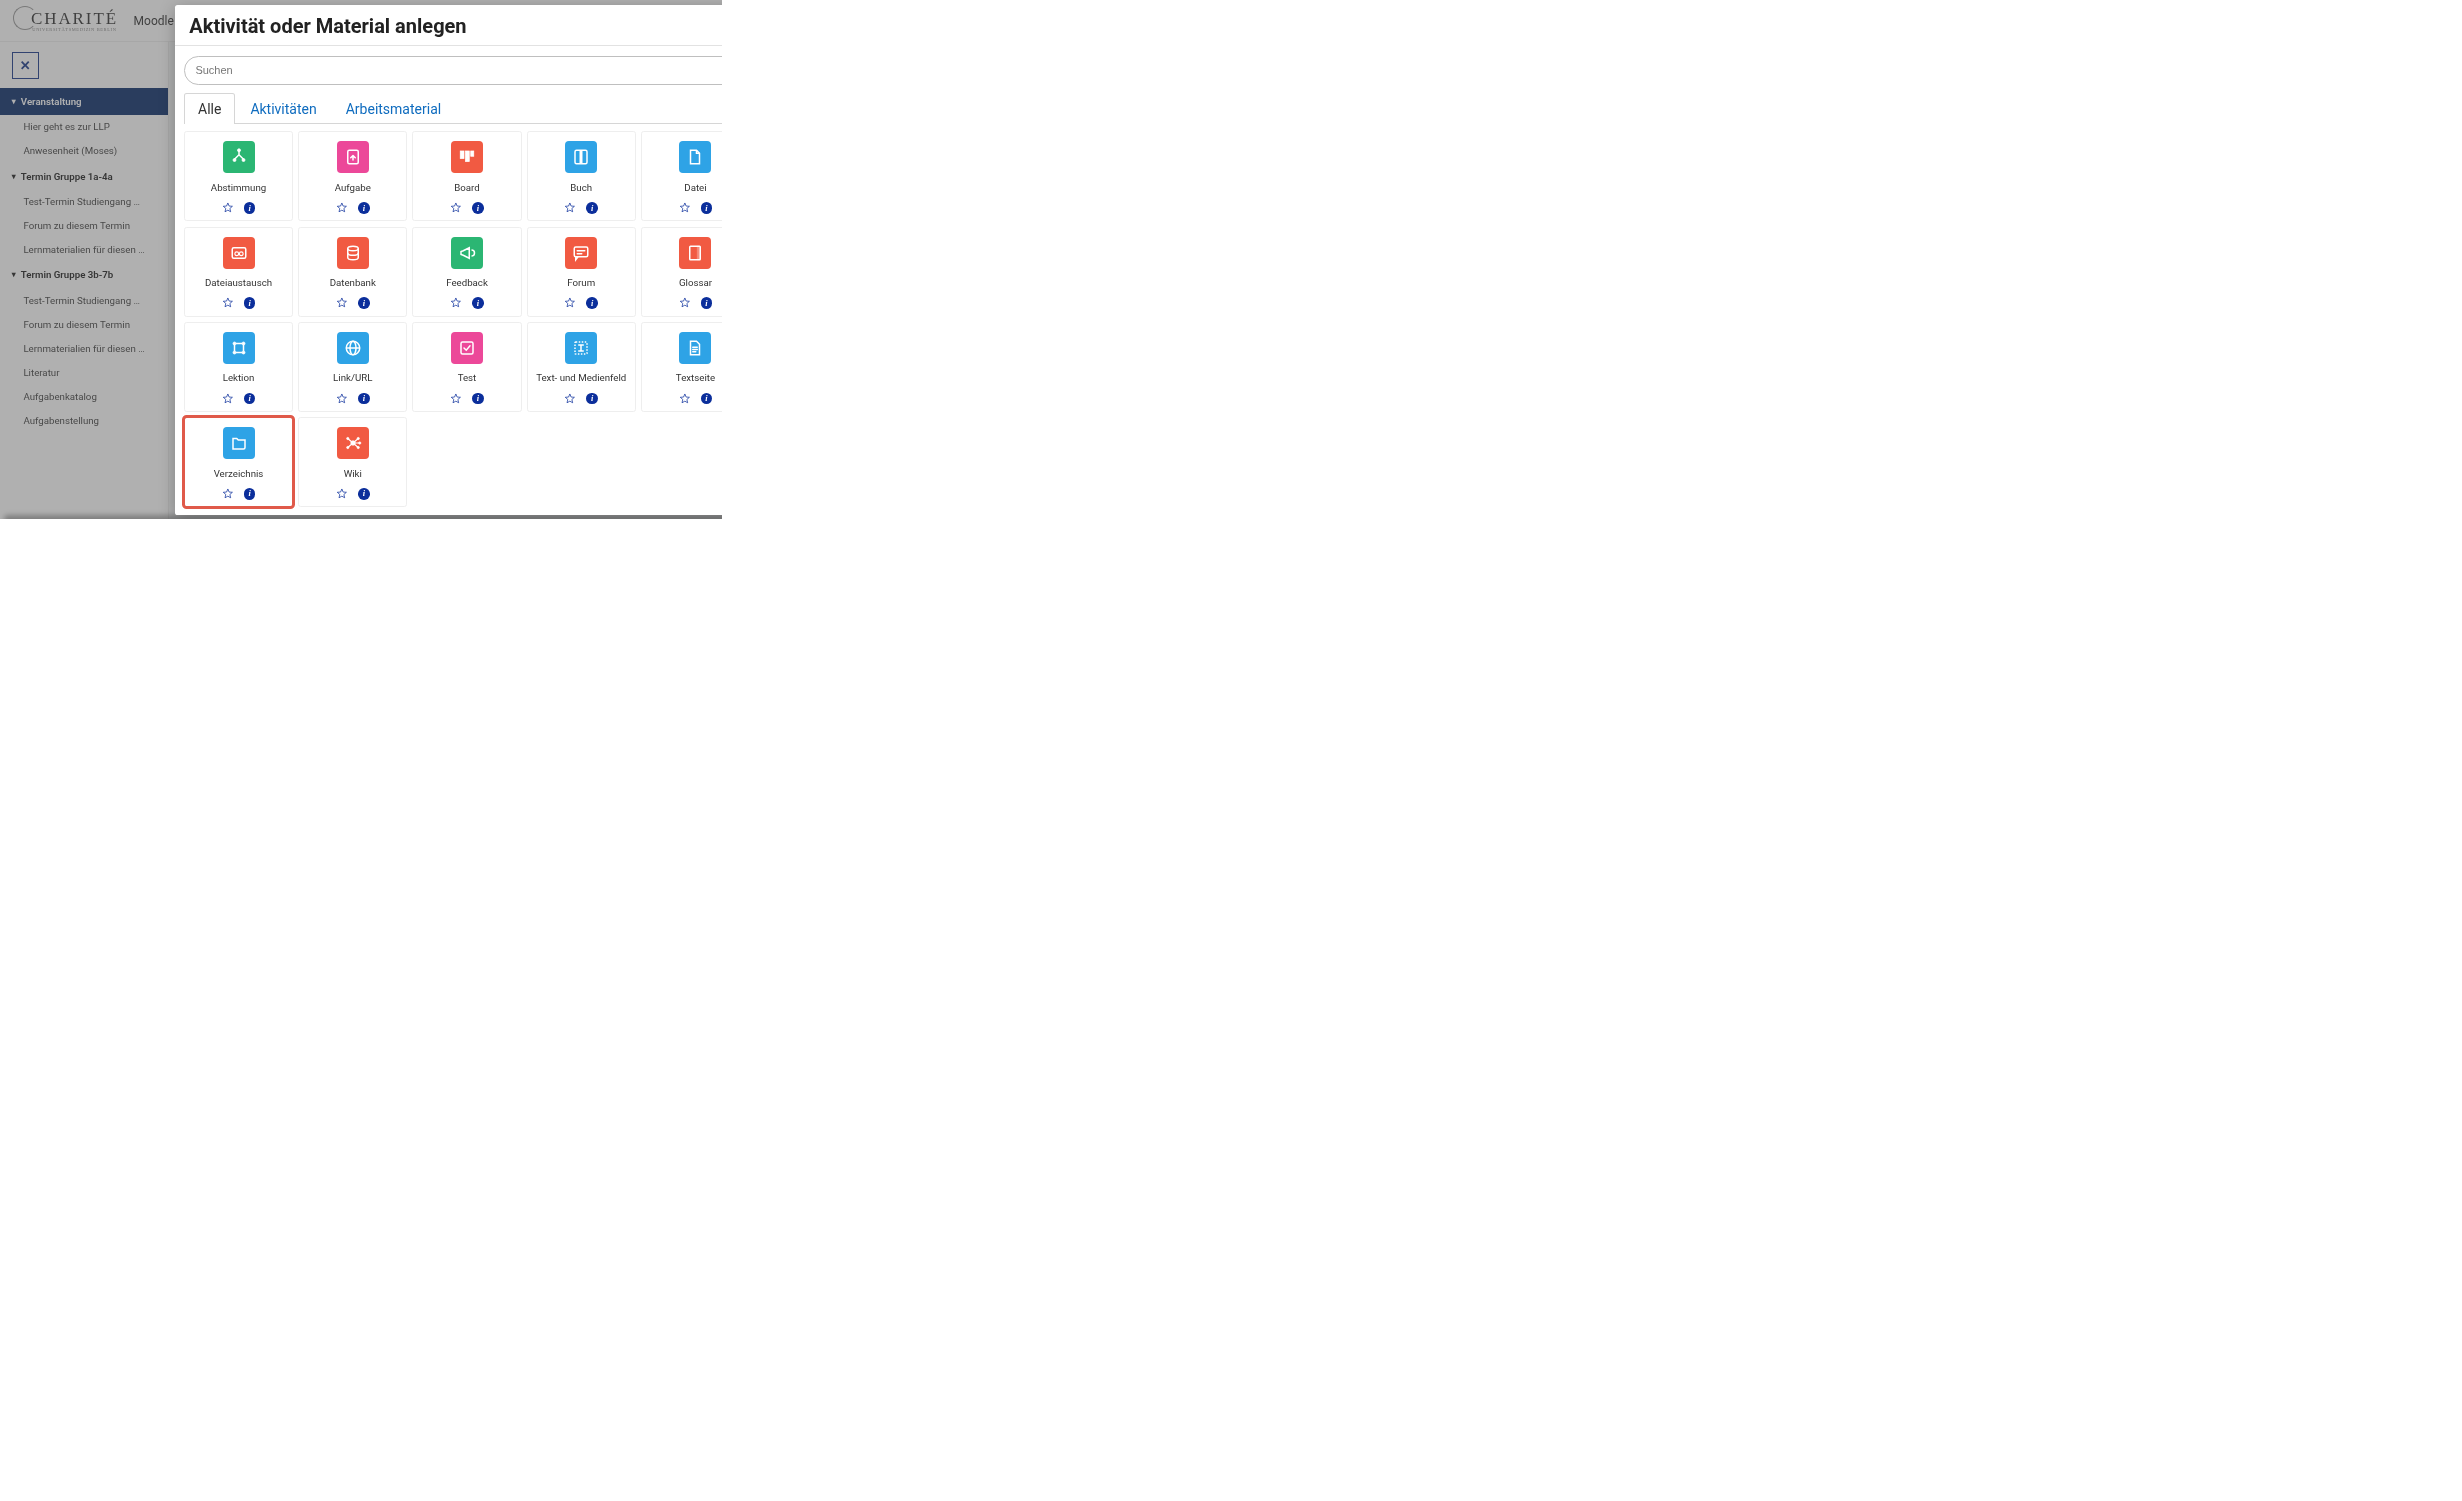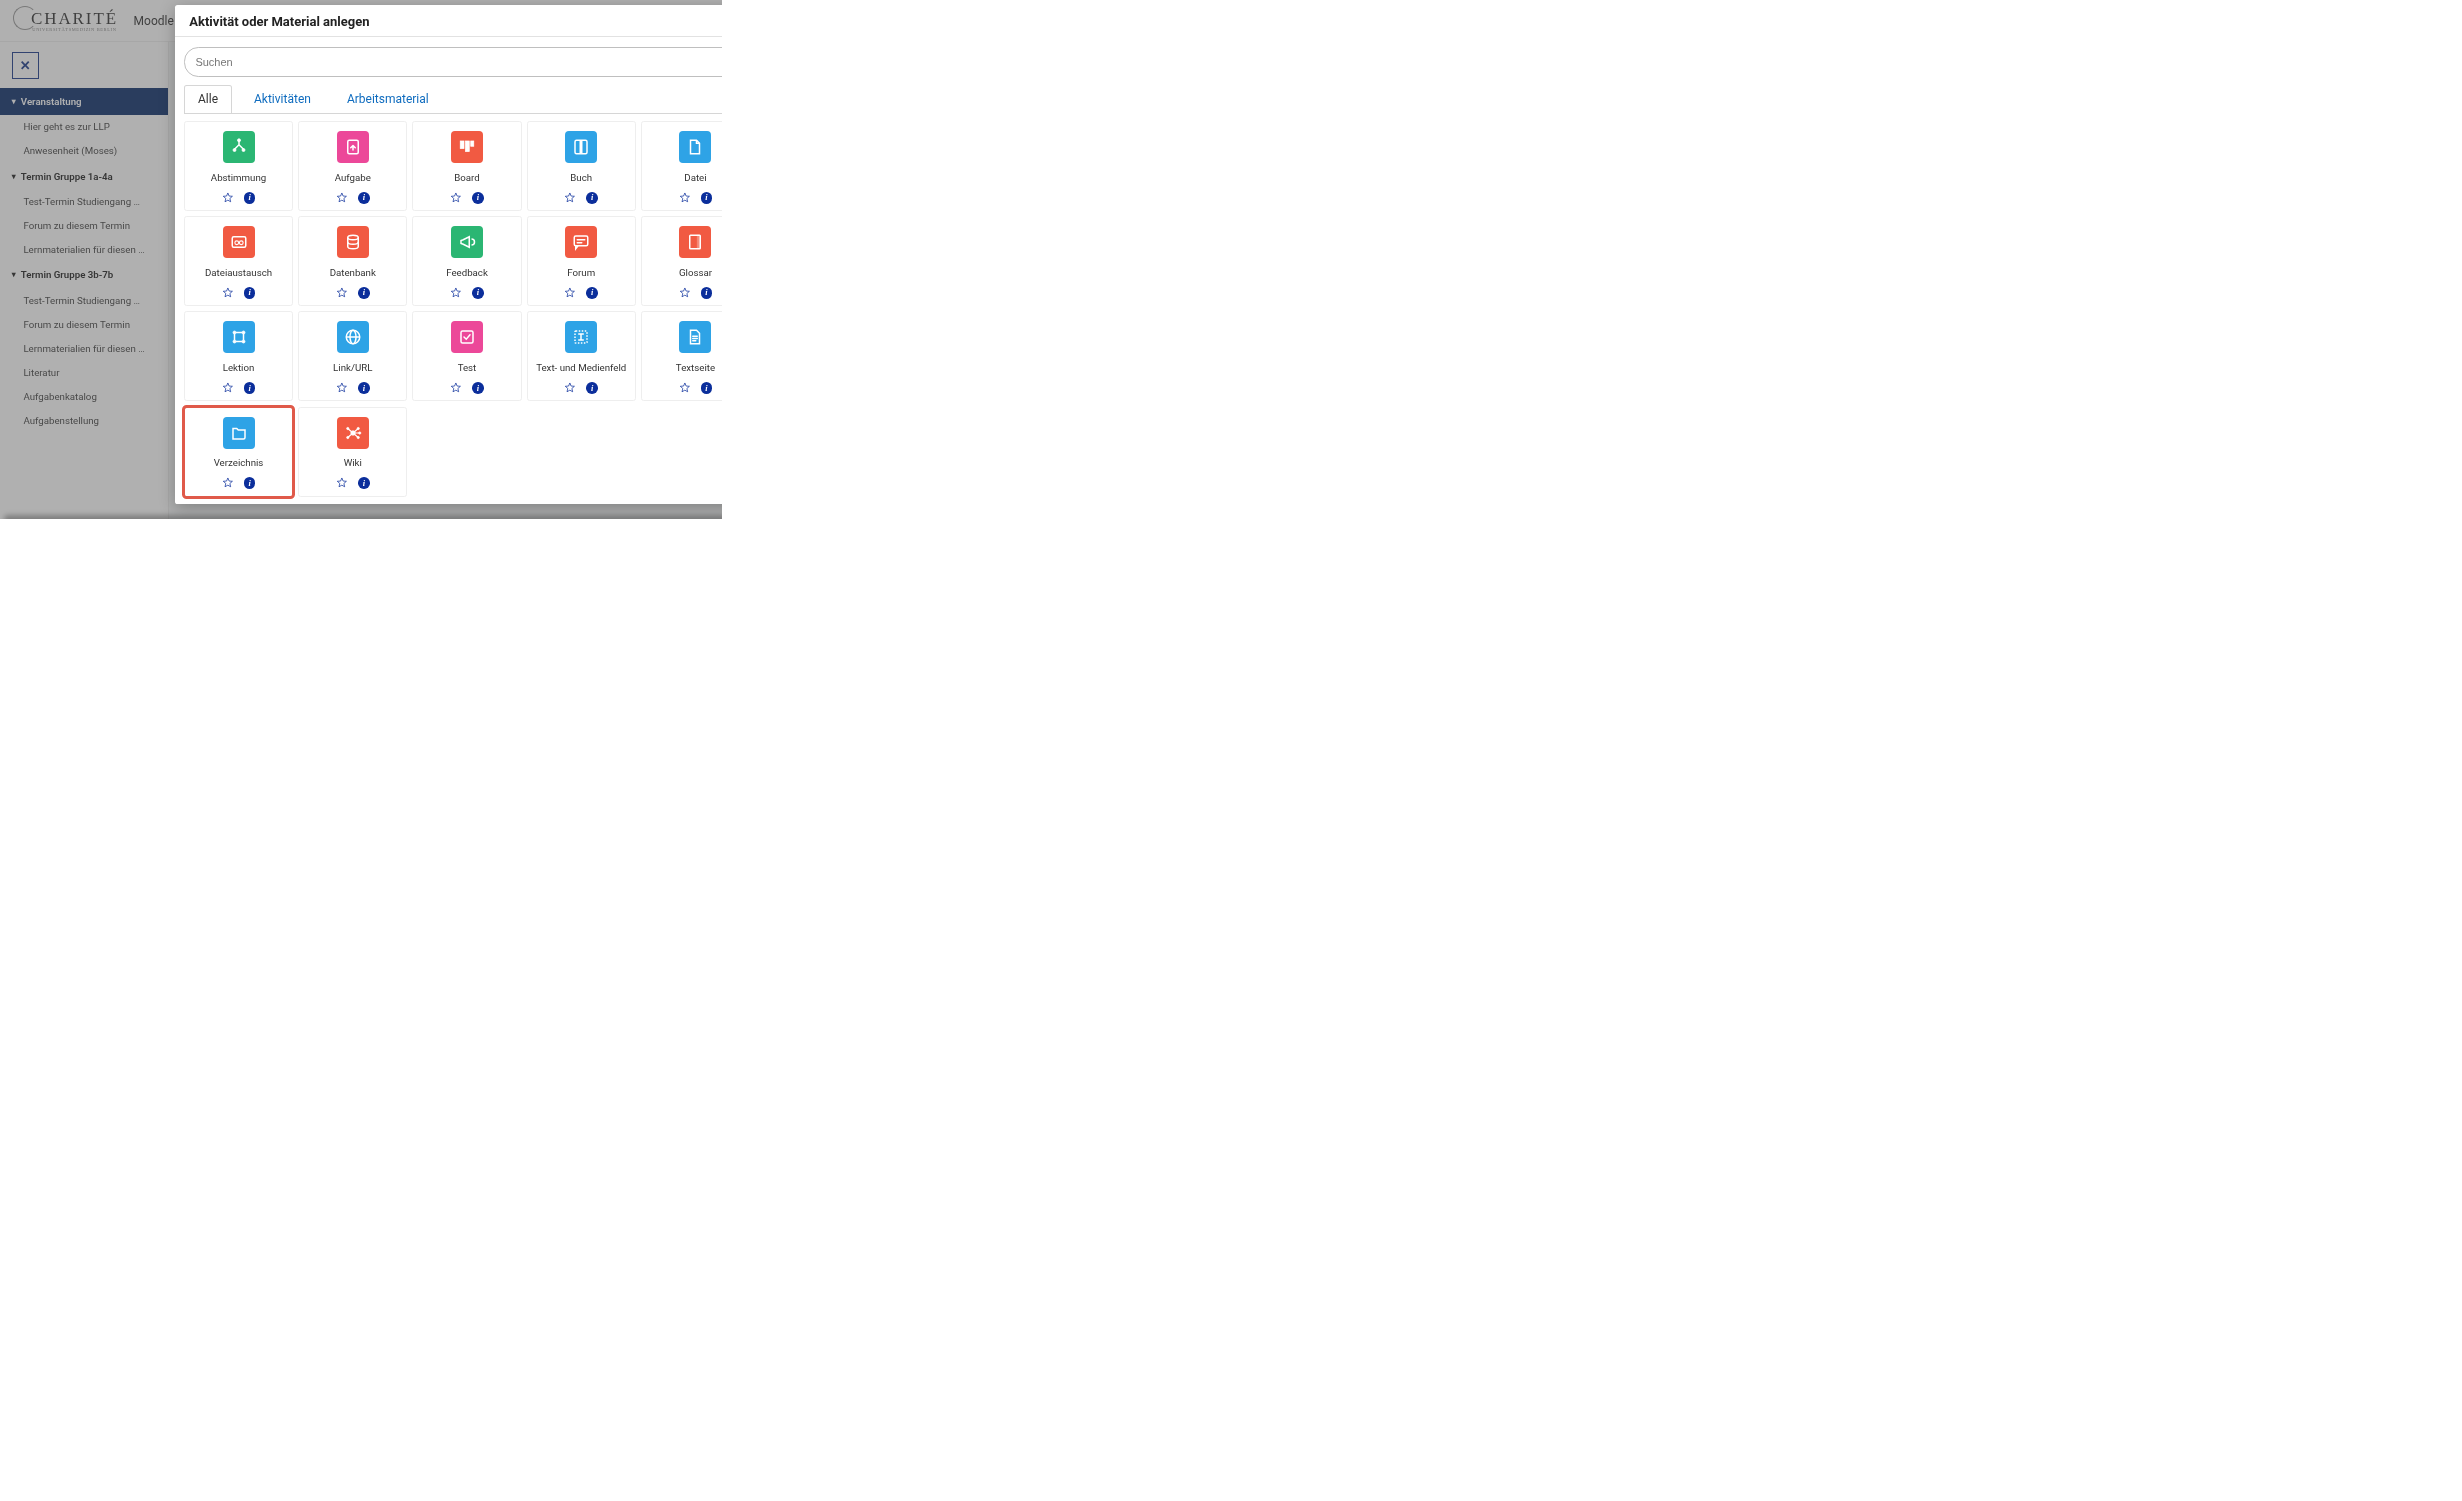--- a/index.html
+++ b/index.html
@@ -165,21 +165,21 @@
     box-shadow: 0 3.9px 15.6px rgba(0,0,0,0.25);
     padding-bottom: 7.8px;
   }
   .modal-header {
     display: flex;
     align-items: center;
     justify-content: space-between;
     padding: 9px 14.3px 6.5px 14.3px;
   }
   .modal-title {
-    font-size: 13px;
+    font-size: 20px;
     font-weight: 700;
     color: #222;
   }
   .modal-close {
     font-size: 15.6px;
     color: #888;
     cursor: pointer;
     background: none;
     border: none;
     line-height: 1;
@@ -195,23 +195,23 @@
     font-size: 11px;
     padding: 7.8px 10.4px;
     border: 0.6px solid #bfbfbf;
     border-radius: 14.3px;
     outline: none;
     color: #333;
   }
   .search-input::placeholder { color: #777; }
   .tabs {
     display: flex;
-    gap: 8px;
+    gap: 1px;
     padding: 7.8px 9px 0 9px;
-    font-size: 12px;
+    font-size: 14px;
     align-items: flex-end;
   }
   .tab {
     padding: 6.5px 13px;
     color: #0f6cbf;
     cursor: pointer;
     border: 0.6px solid transparent;
     border-bottom: none;
     border-radius: 2.6px 2.6px 0 0;
   }

